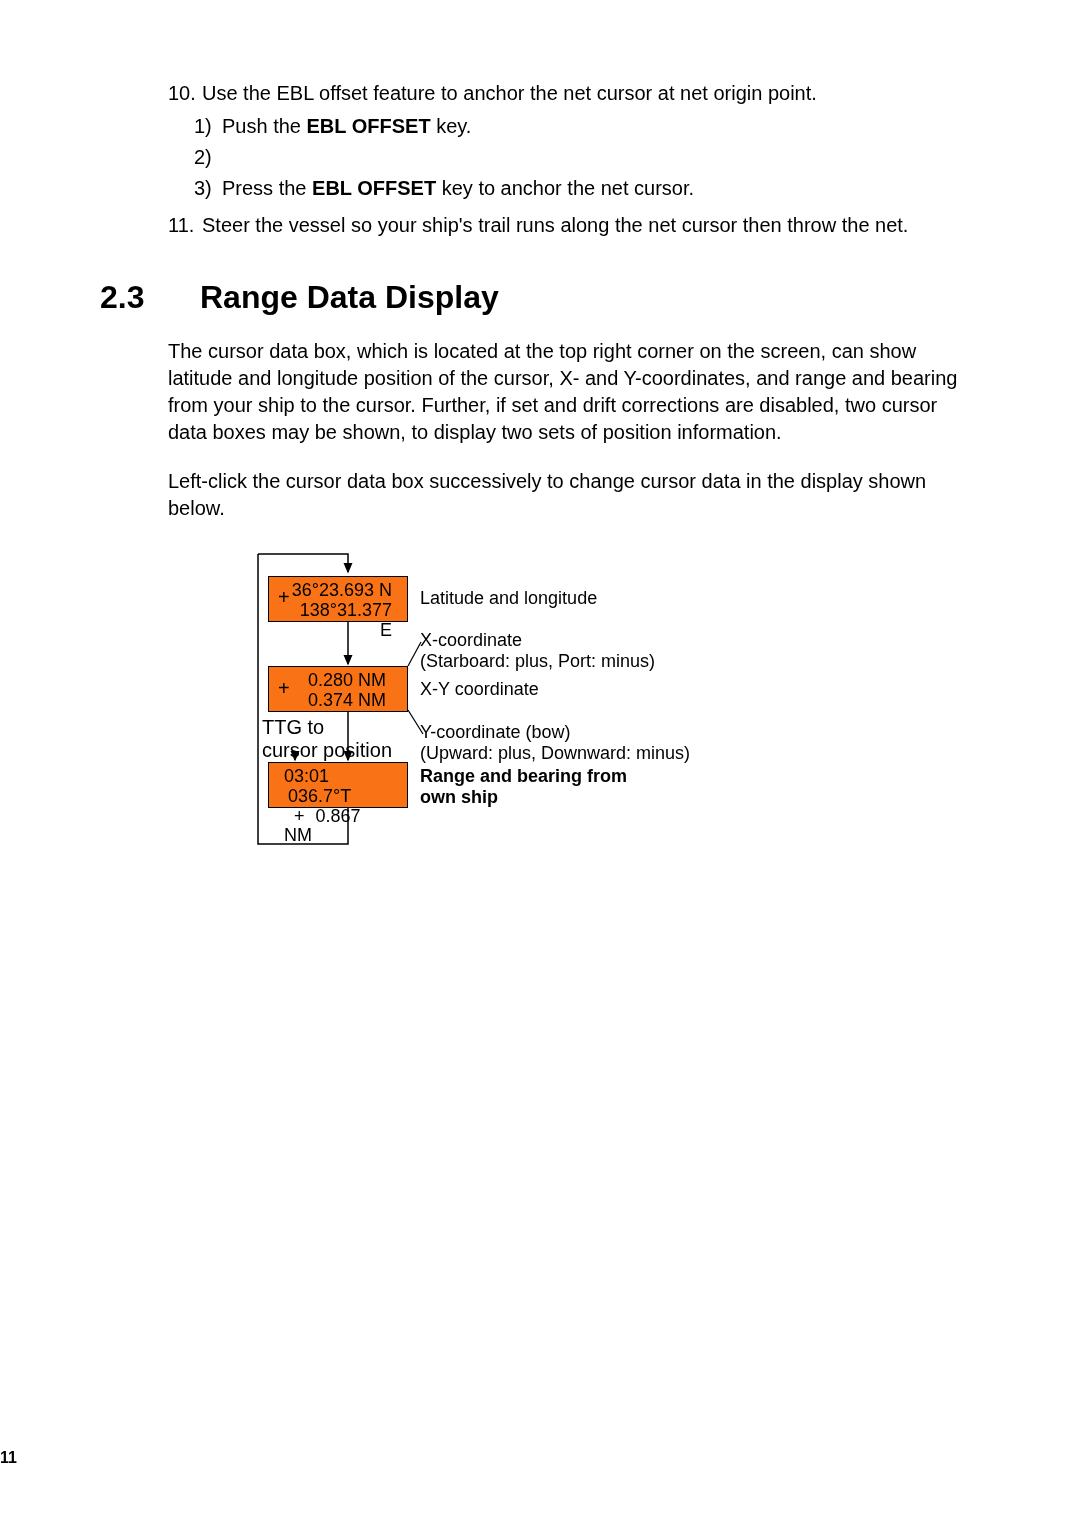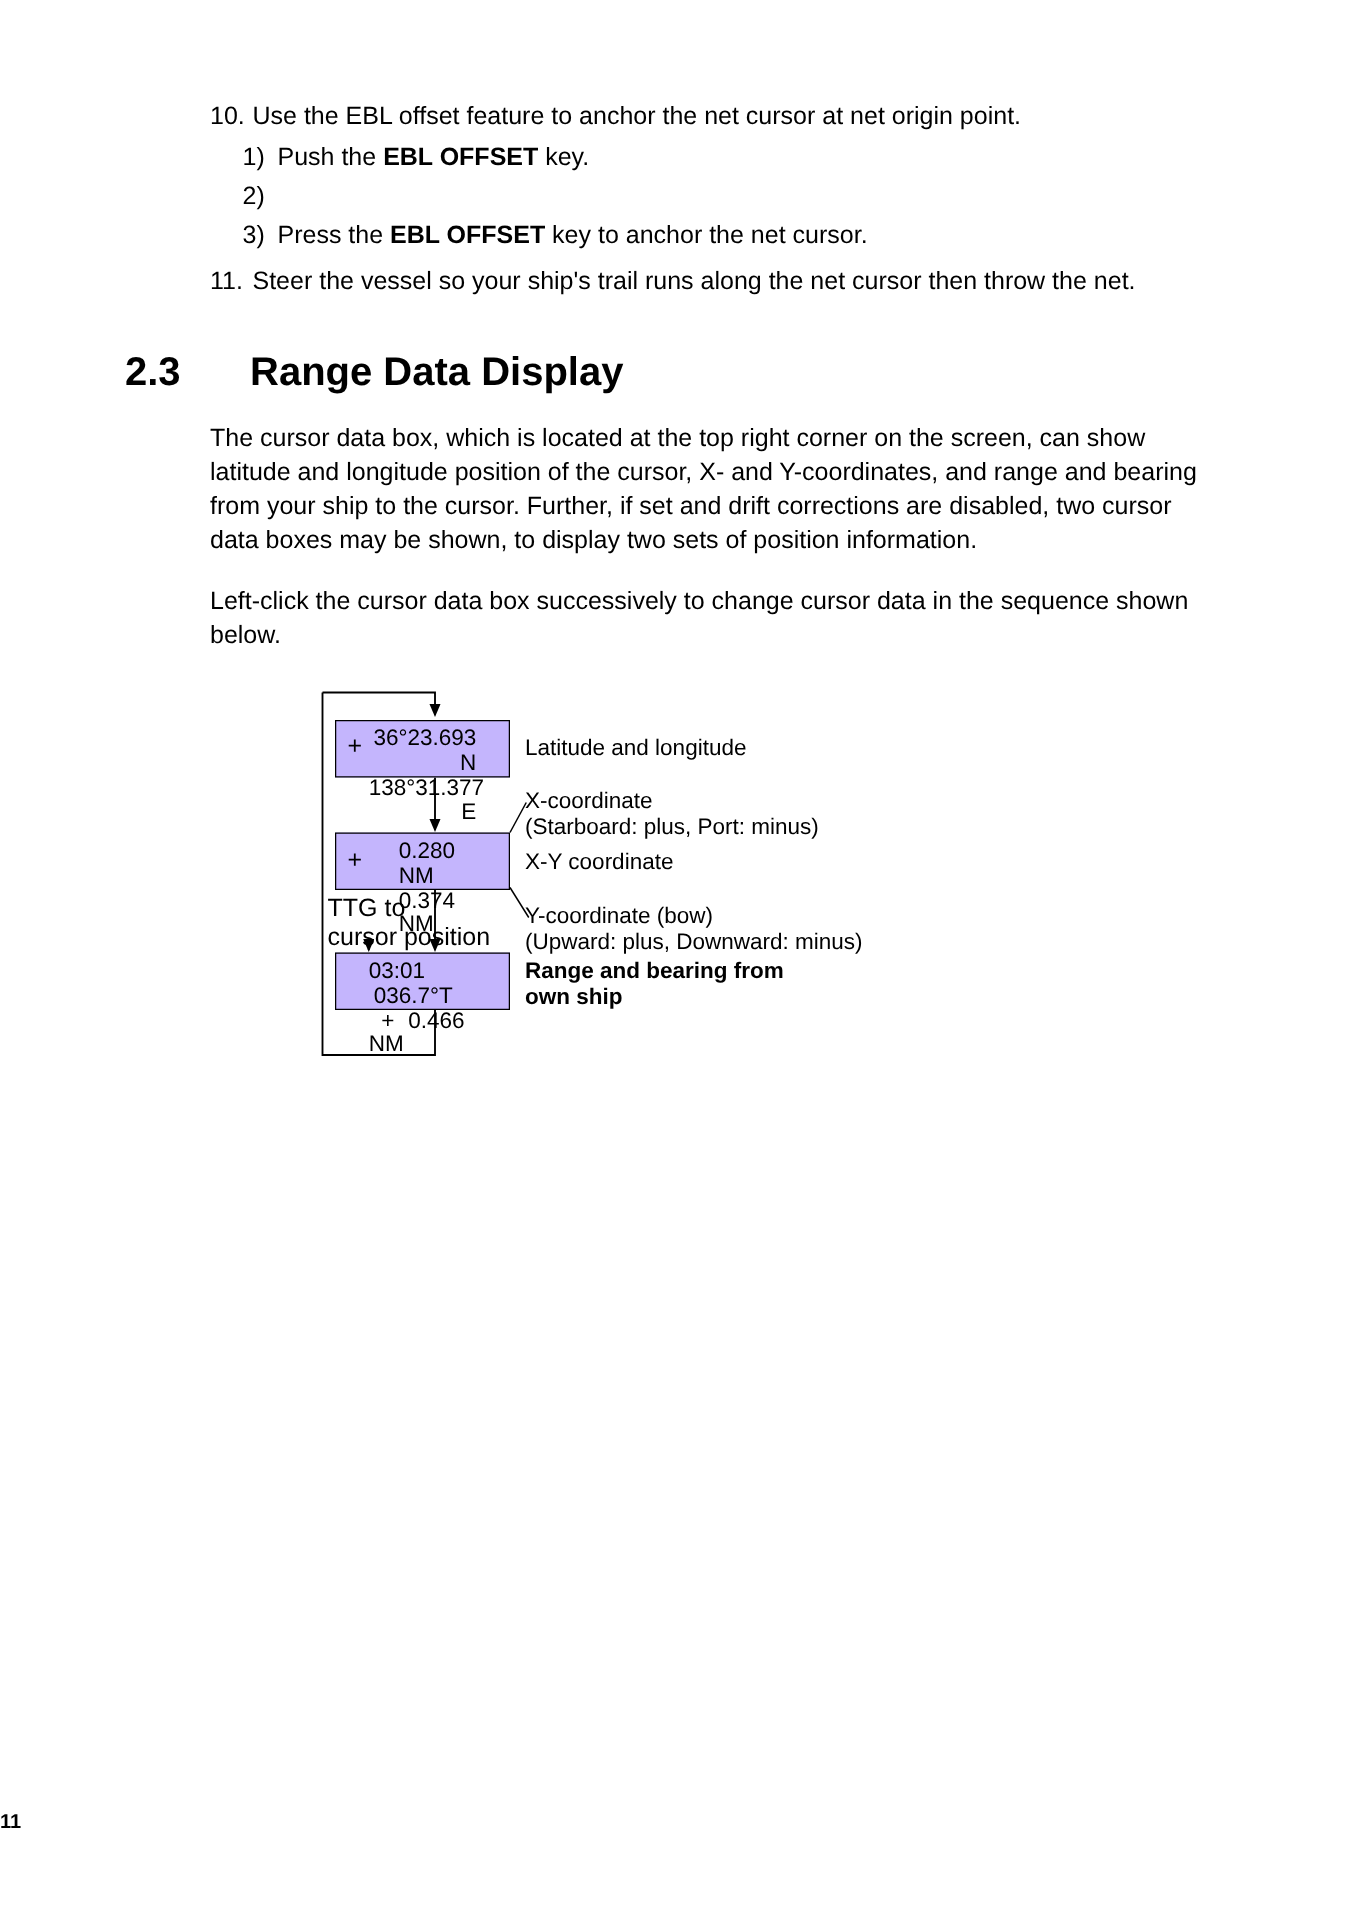--- a/index.html
+++ b/index.html
@@ -58,23 +58,23 @@
     position: relative;
     width: 520px;
     height: 320px;
     margin-left: 80px;
     margin-top: 10px;
     font-size: 18px;
   }
   .box {
     position: absolute;
     border: 1.5px solid #000;
-    background: #c4b5fd;
+    background: #f97316;
     box-sizing: border-box;
-    padding: 4px 26px;
+    padding: 4px 15px;
     line-height: 1.1;
   }
   .plus {
     position: absolute;
     font-size: 20px;
   }
   .abs {
     position: absolute;
     line-height: 1.15;
   }
@@ -122,21 +122,21 @@
 
   </div>
 
   <div class="section-heading">
     <div class="section-num">2.3</div>
     <div>Range Data Display</div>
   </div>
 
   <div class="content">
     <div class="para">The cursor data box, which is located at the top right corner on the screen, can show latitude and longitude position of the cursor, X- and Y-coordinates, and range and bearing from your ship to the cursor. Further, if set and drift corrections are disabled, two cursor data boxes may be shown, to display two sets of position information.</div>
-    <div class="para">Left-click the cursor data box successively to change cursor data in the sequence shown below.</div>
+    <div class="para">Left-click the cursor data box successively to change cursor data in the display shown below.</div>
 
     <div class="diagram">
 
       <svg width="520" height="320">
         <defs>
           <marker id="ah" markerWidth="10" markerHeight="10" refX="6" refY="3" orient="auto">
             <path d="M0,0 L7,3 L0,6 Z" fill="#000"></path>
           </marker>
         </defs>
 
@@ -186,21 +186,21 @@
         <div>(Upward: plus, Downward: minus)</div>
       </div>
 
       <div class="box" style="left:20px; top:218px; width:140px; height:46px;">
         <div>
           <span>03:01</span>
           <span style="padding-left:4px">036.7°T</span>
         </div>
         <div>
           <span style="padding-left:10px">+</span>
-          <span style="padding-left:6px">0.466 NM</span>
+          <span style="padding-left:6px">0.867 NM</span>
         </div>
       </div>
       <div class="abs" style="left:172px; top:222px;font-weight:bold;">
         <div>Range and bearing from</div>
         <div>own ship</div>
       </div>
 
     </div>
   </div>
 

